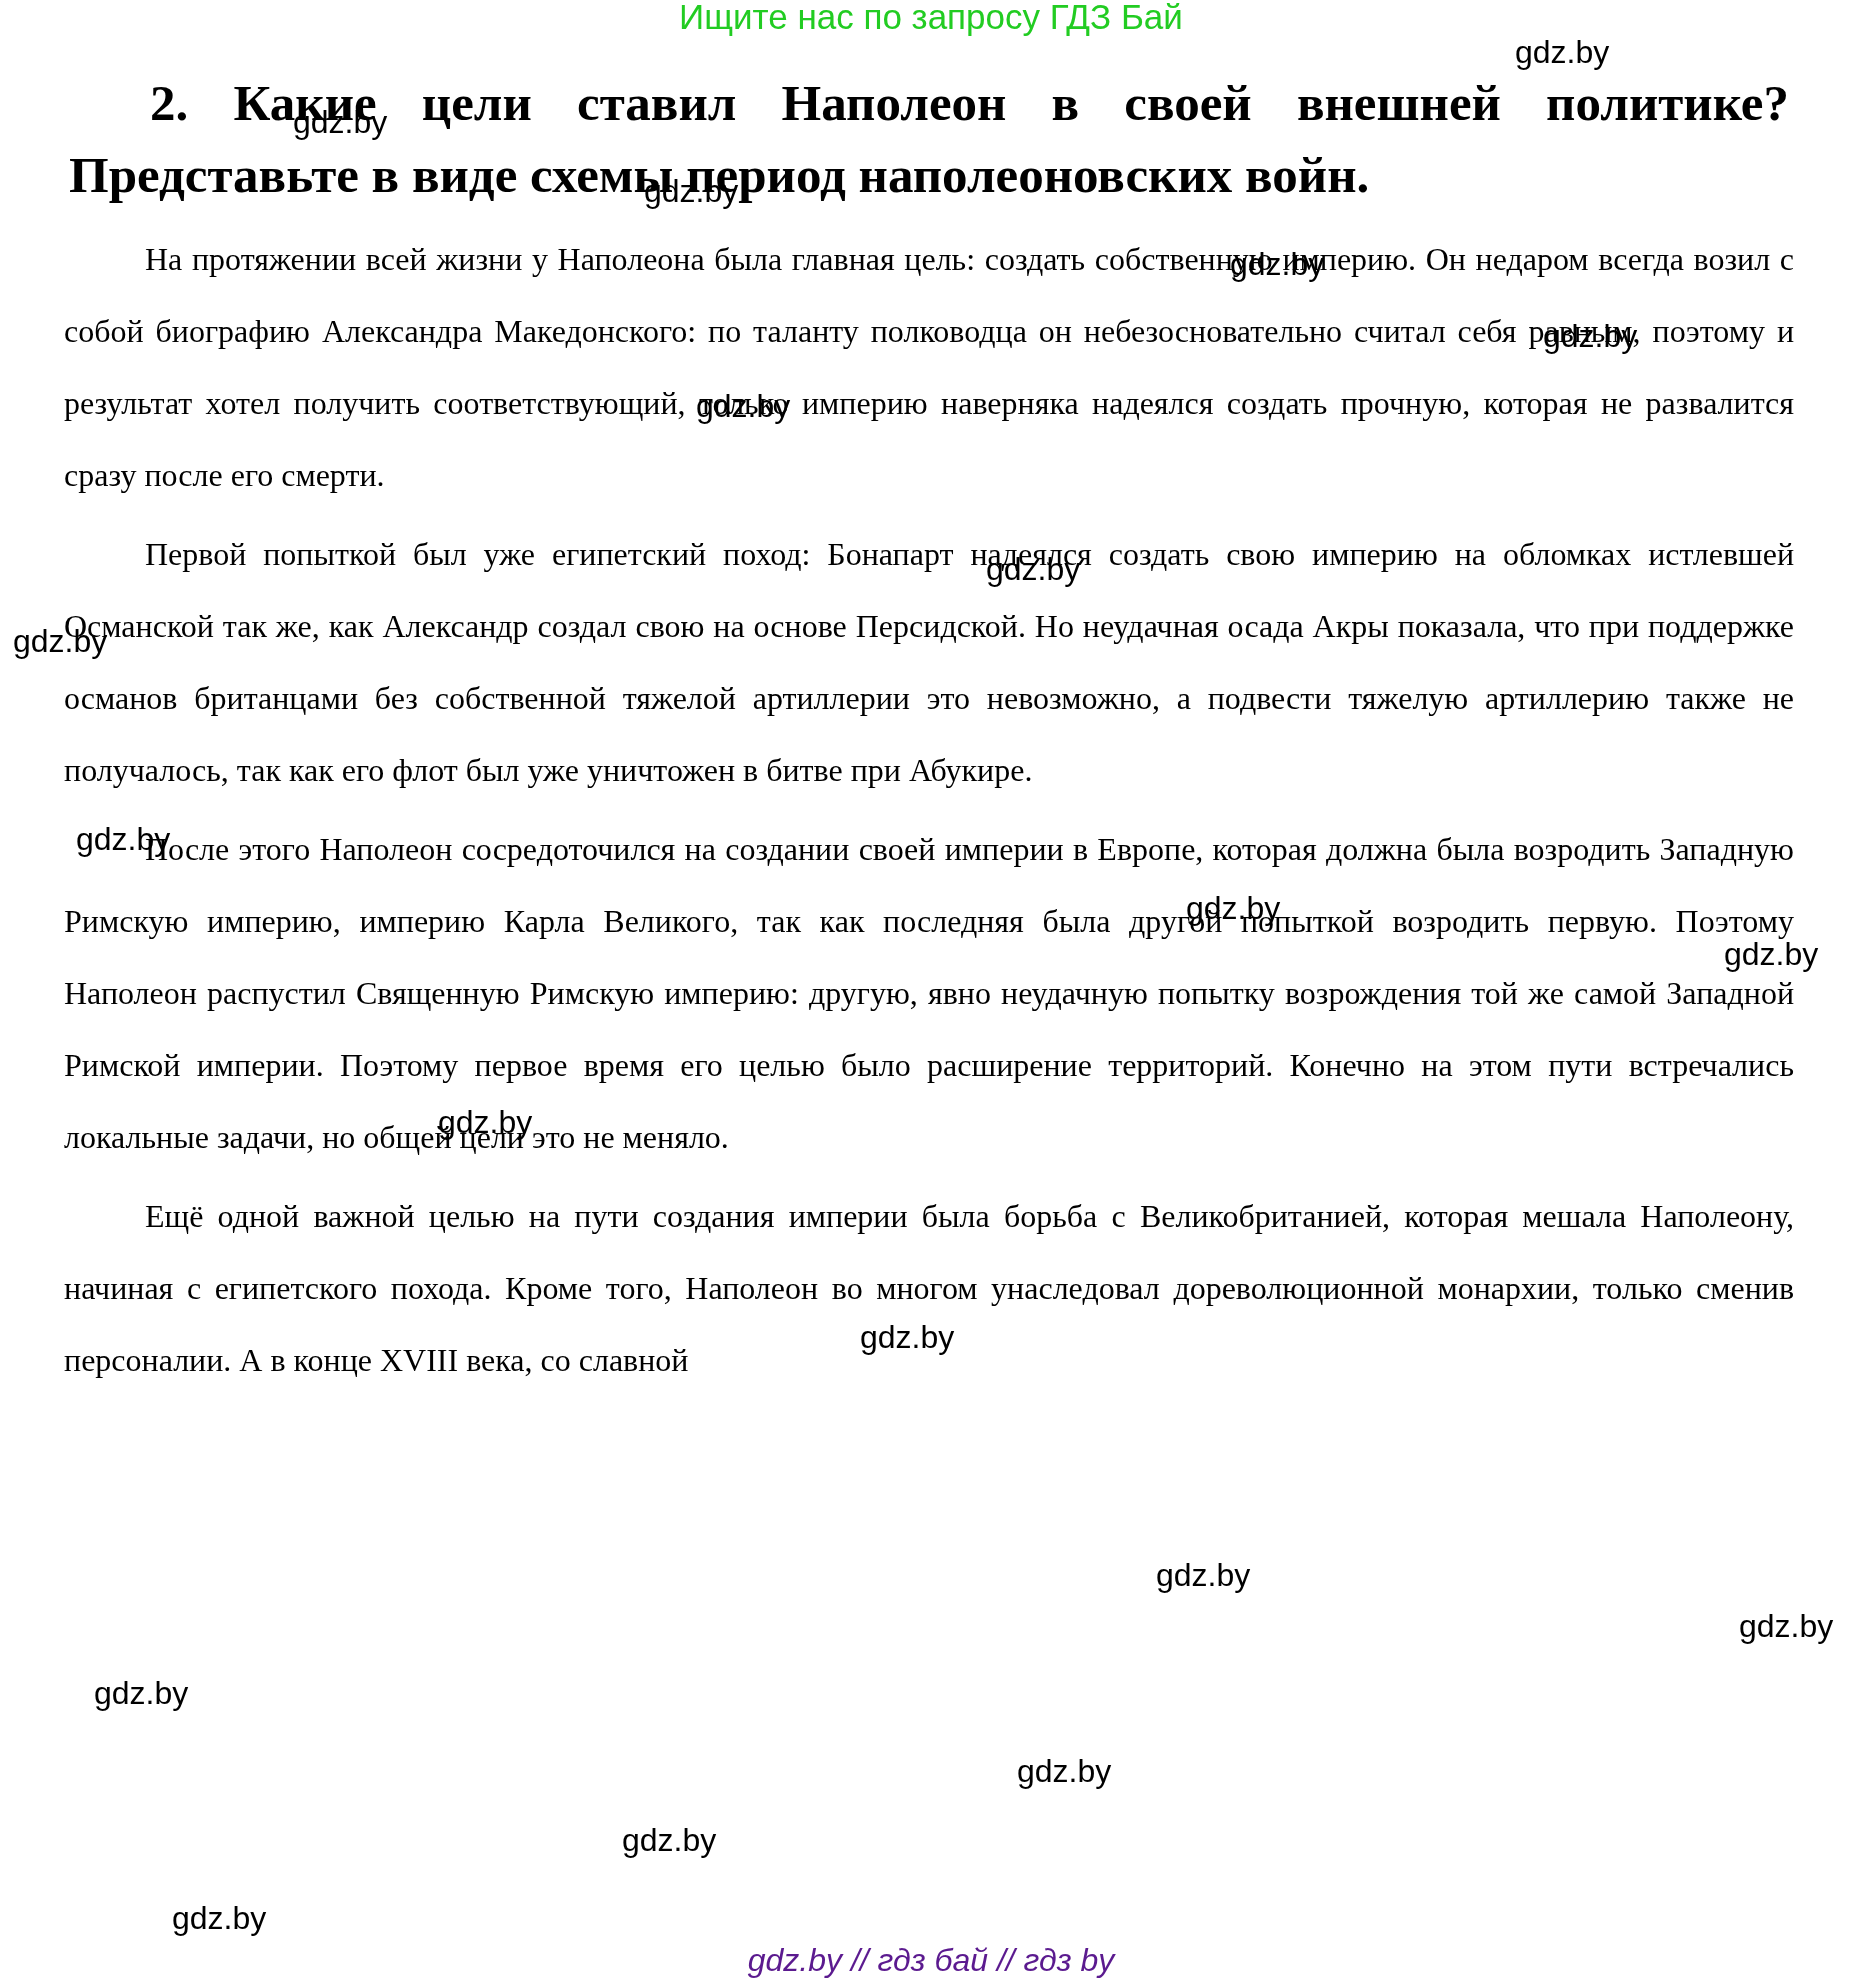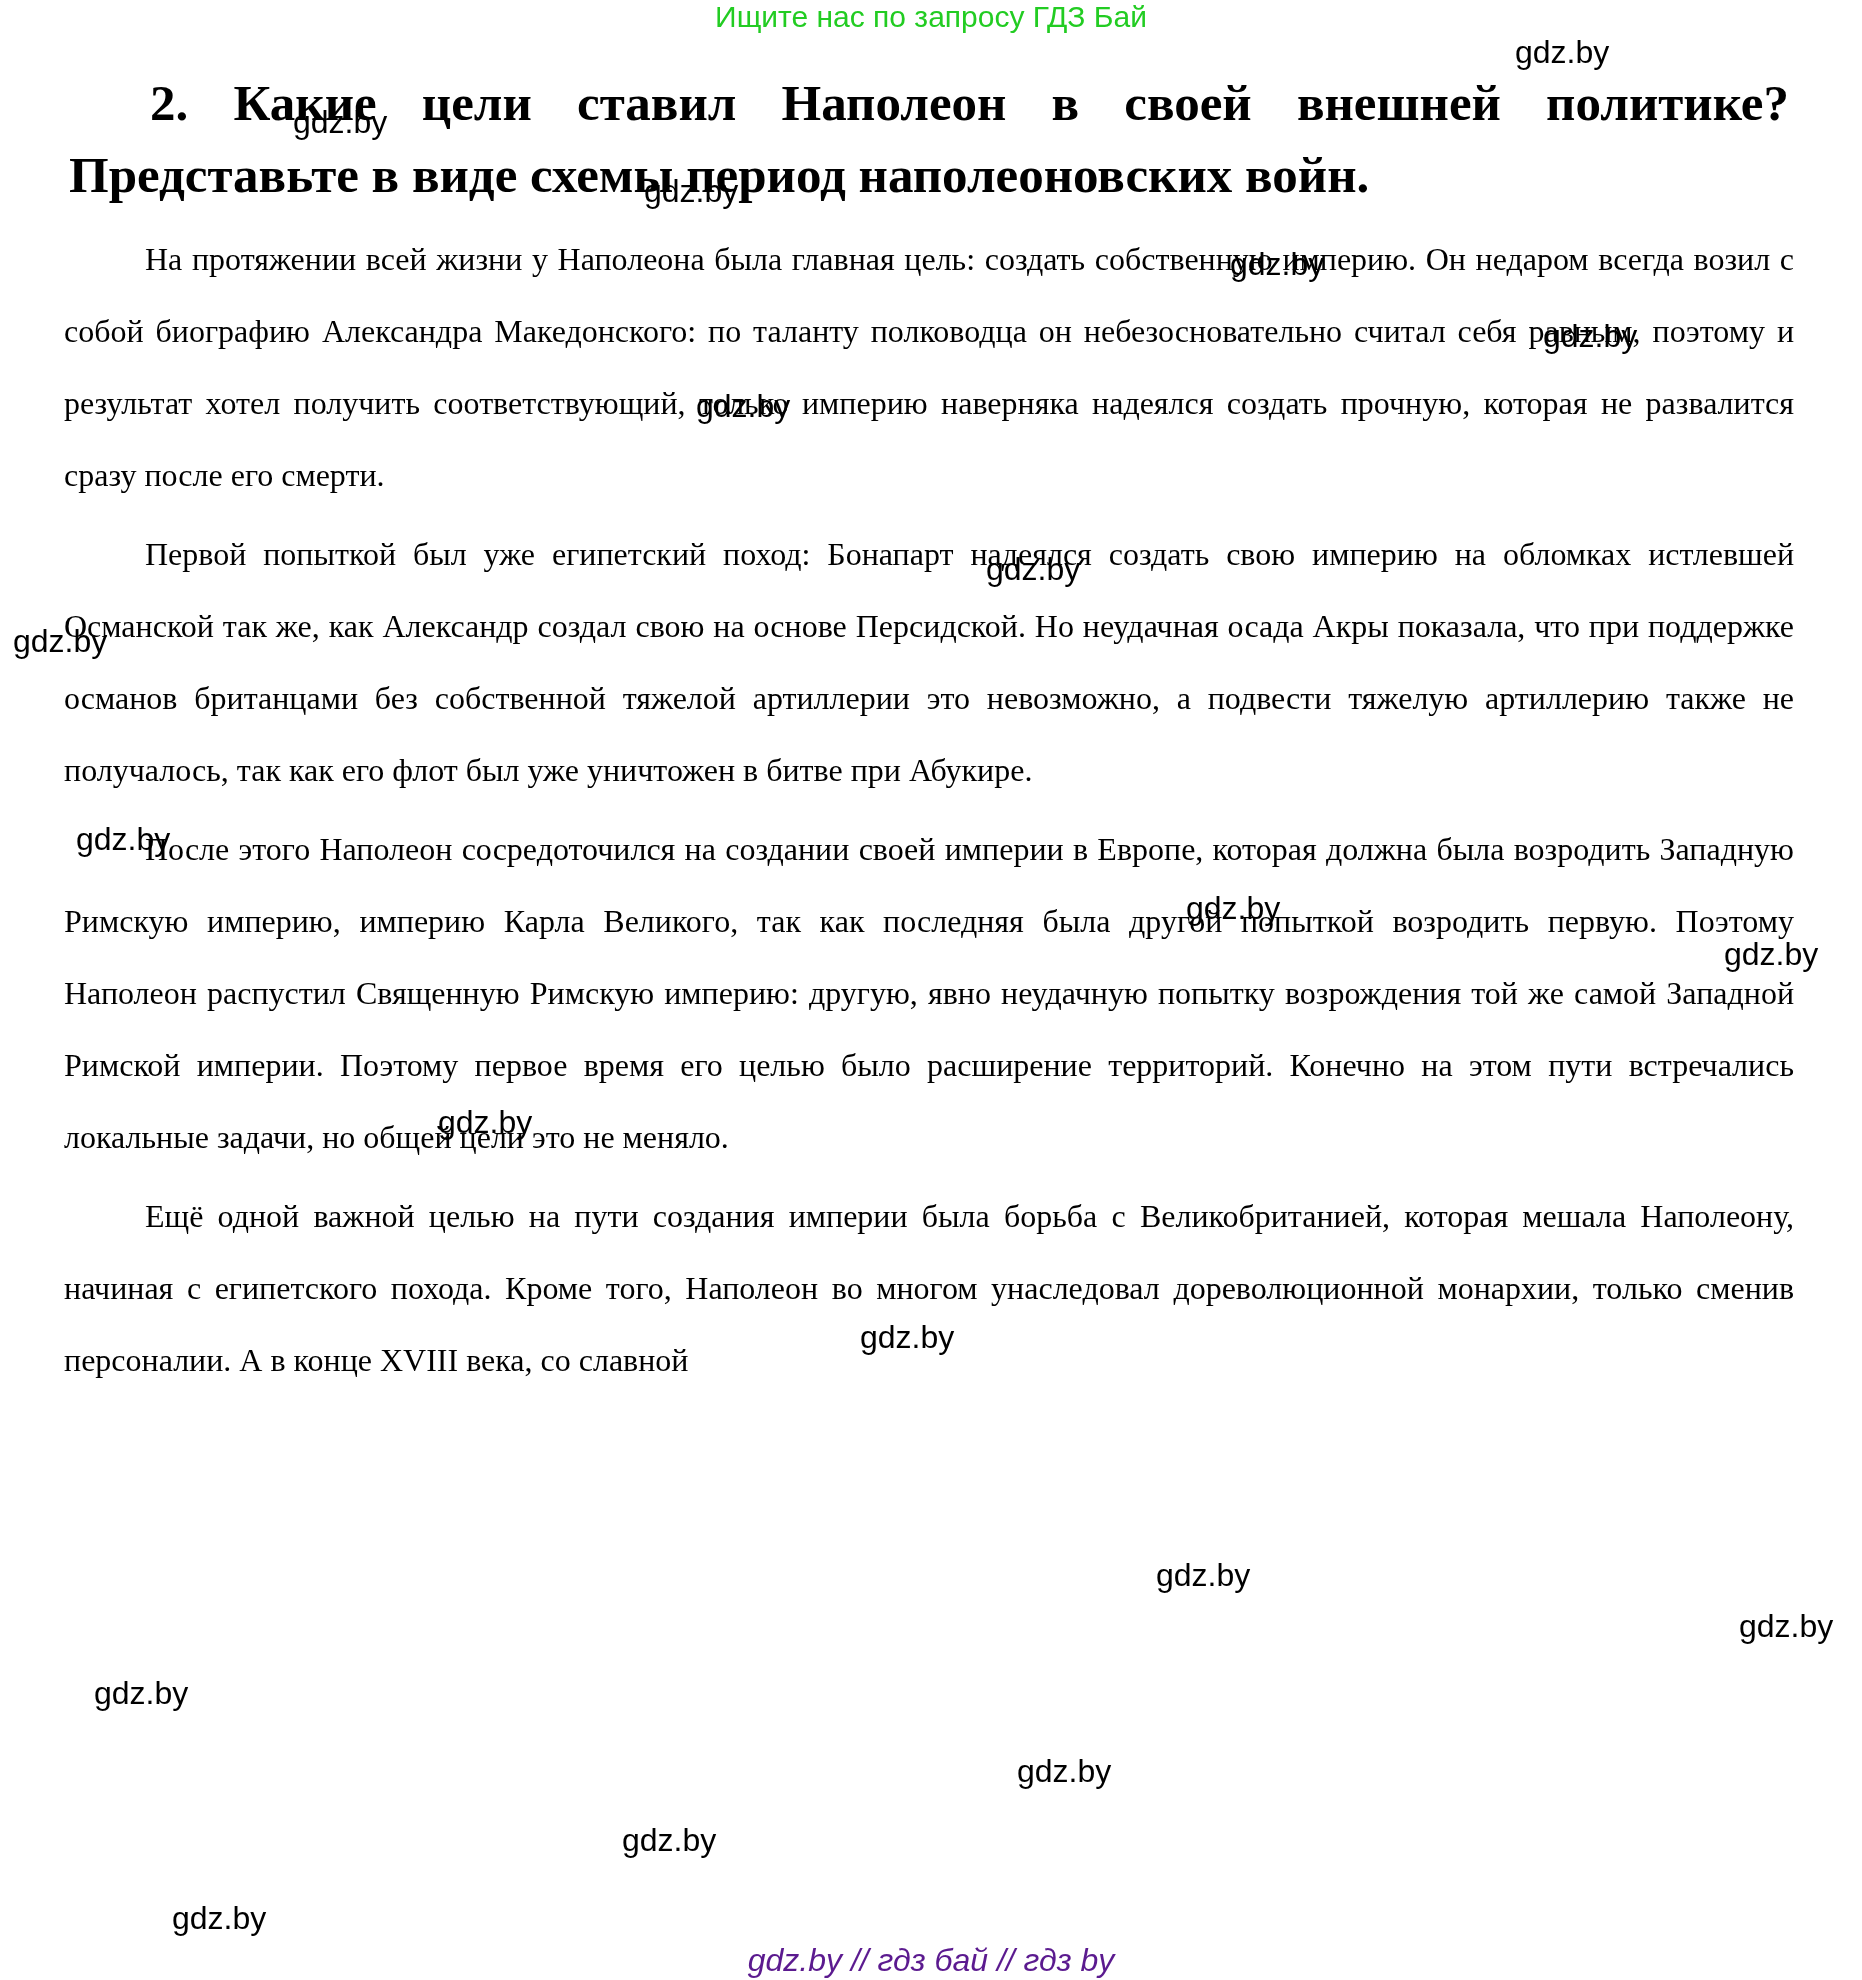--- a/index.html
+++ b/index.html
@@ -1,19 +1,19 @@
 <!DOCTYPE html>
 <html style="font-size:14.8px"><head>
 <meta charset="utf-8">
 <style>
   html, body { margin: 0; padding: 0; background: #ffffff; }
   body { width: 1862px; height: 1981px; position: relative; overflow: hidden; }
   .top-banner {
     position: absolute; left: 0; top: 0; width: 1862px; text-align: center;
-    font-family: "Liberation Sans", sans-serif; font-size: 30px; color: #22cc22;
+    font-family: "Liberation Sans", sans-serif; font-size: 35px; color: #22cc22;
     line-height: 33px;
   }
   .page {
     position: absolute; left: 57px; top: 55px; width: 1744px;
     font-family: "Liberation Serif", serif; color: #000;
   }
   .heading {
     font-weight: bold; font-size: 51px; line-height: 72px;
     text-align: justify; text-indent: 81px; margin: 12px;
   }

